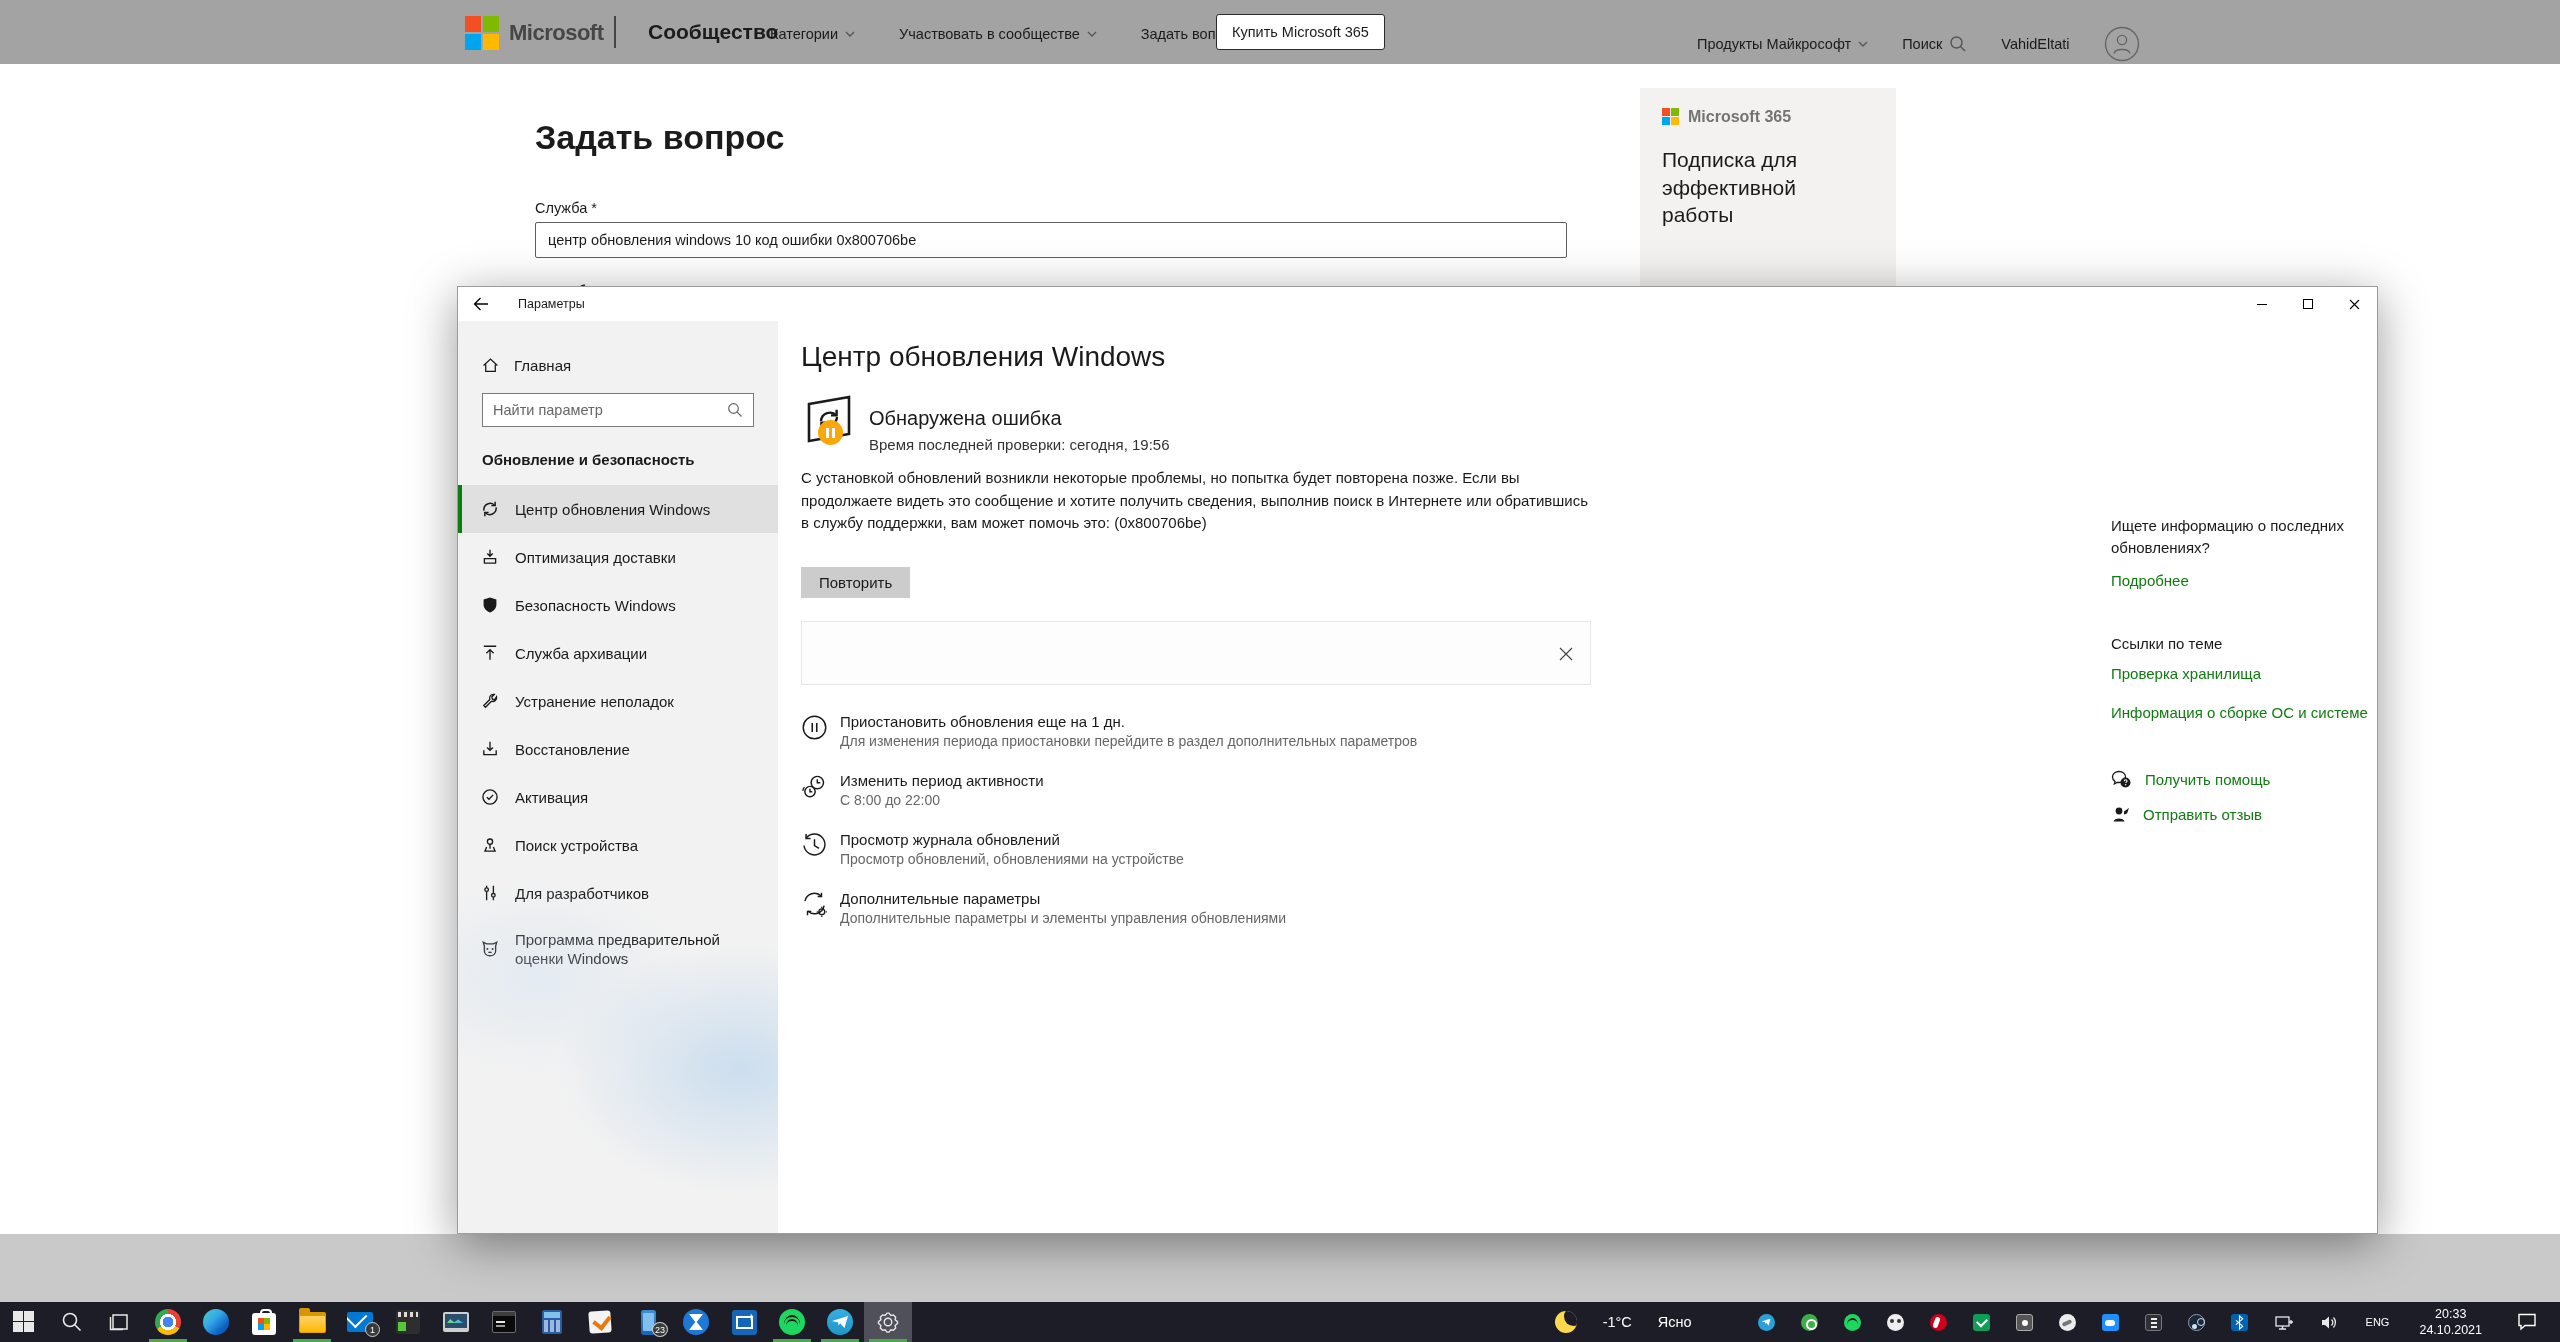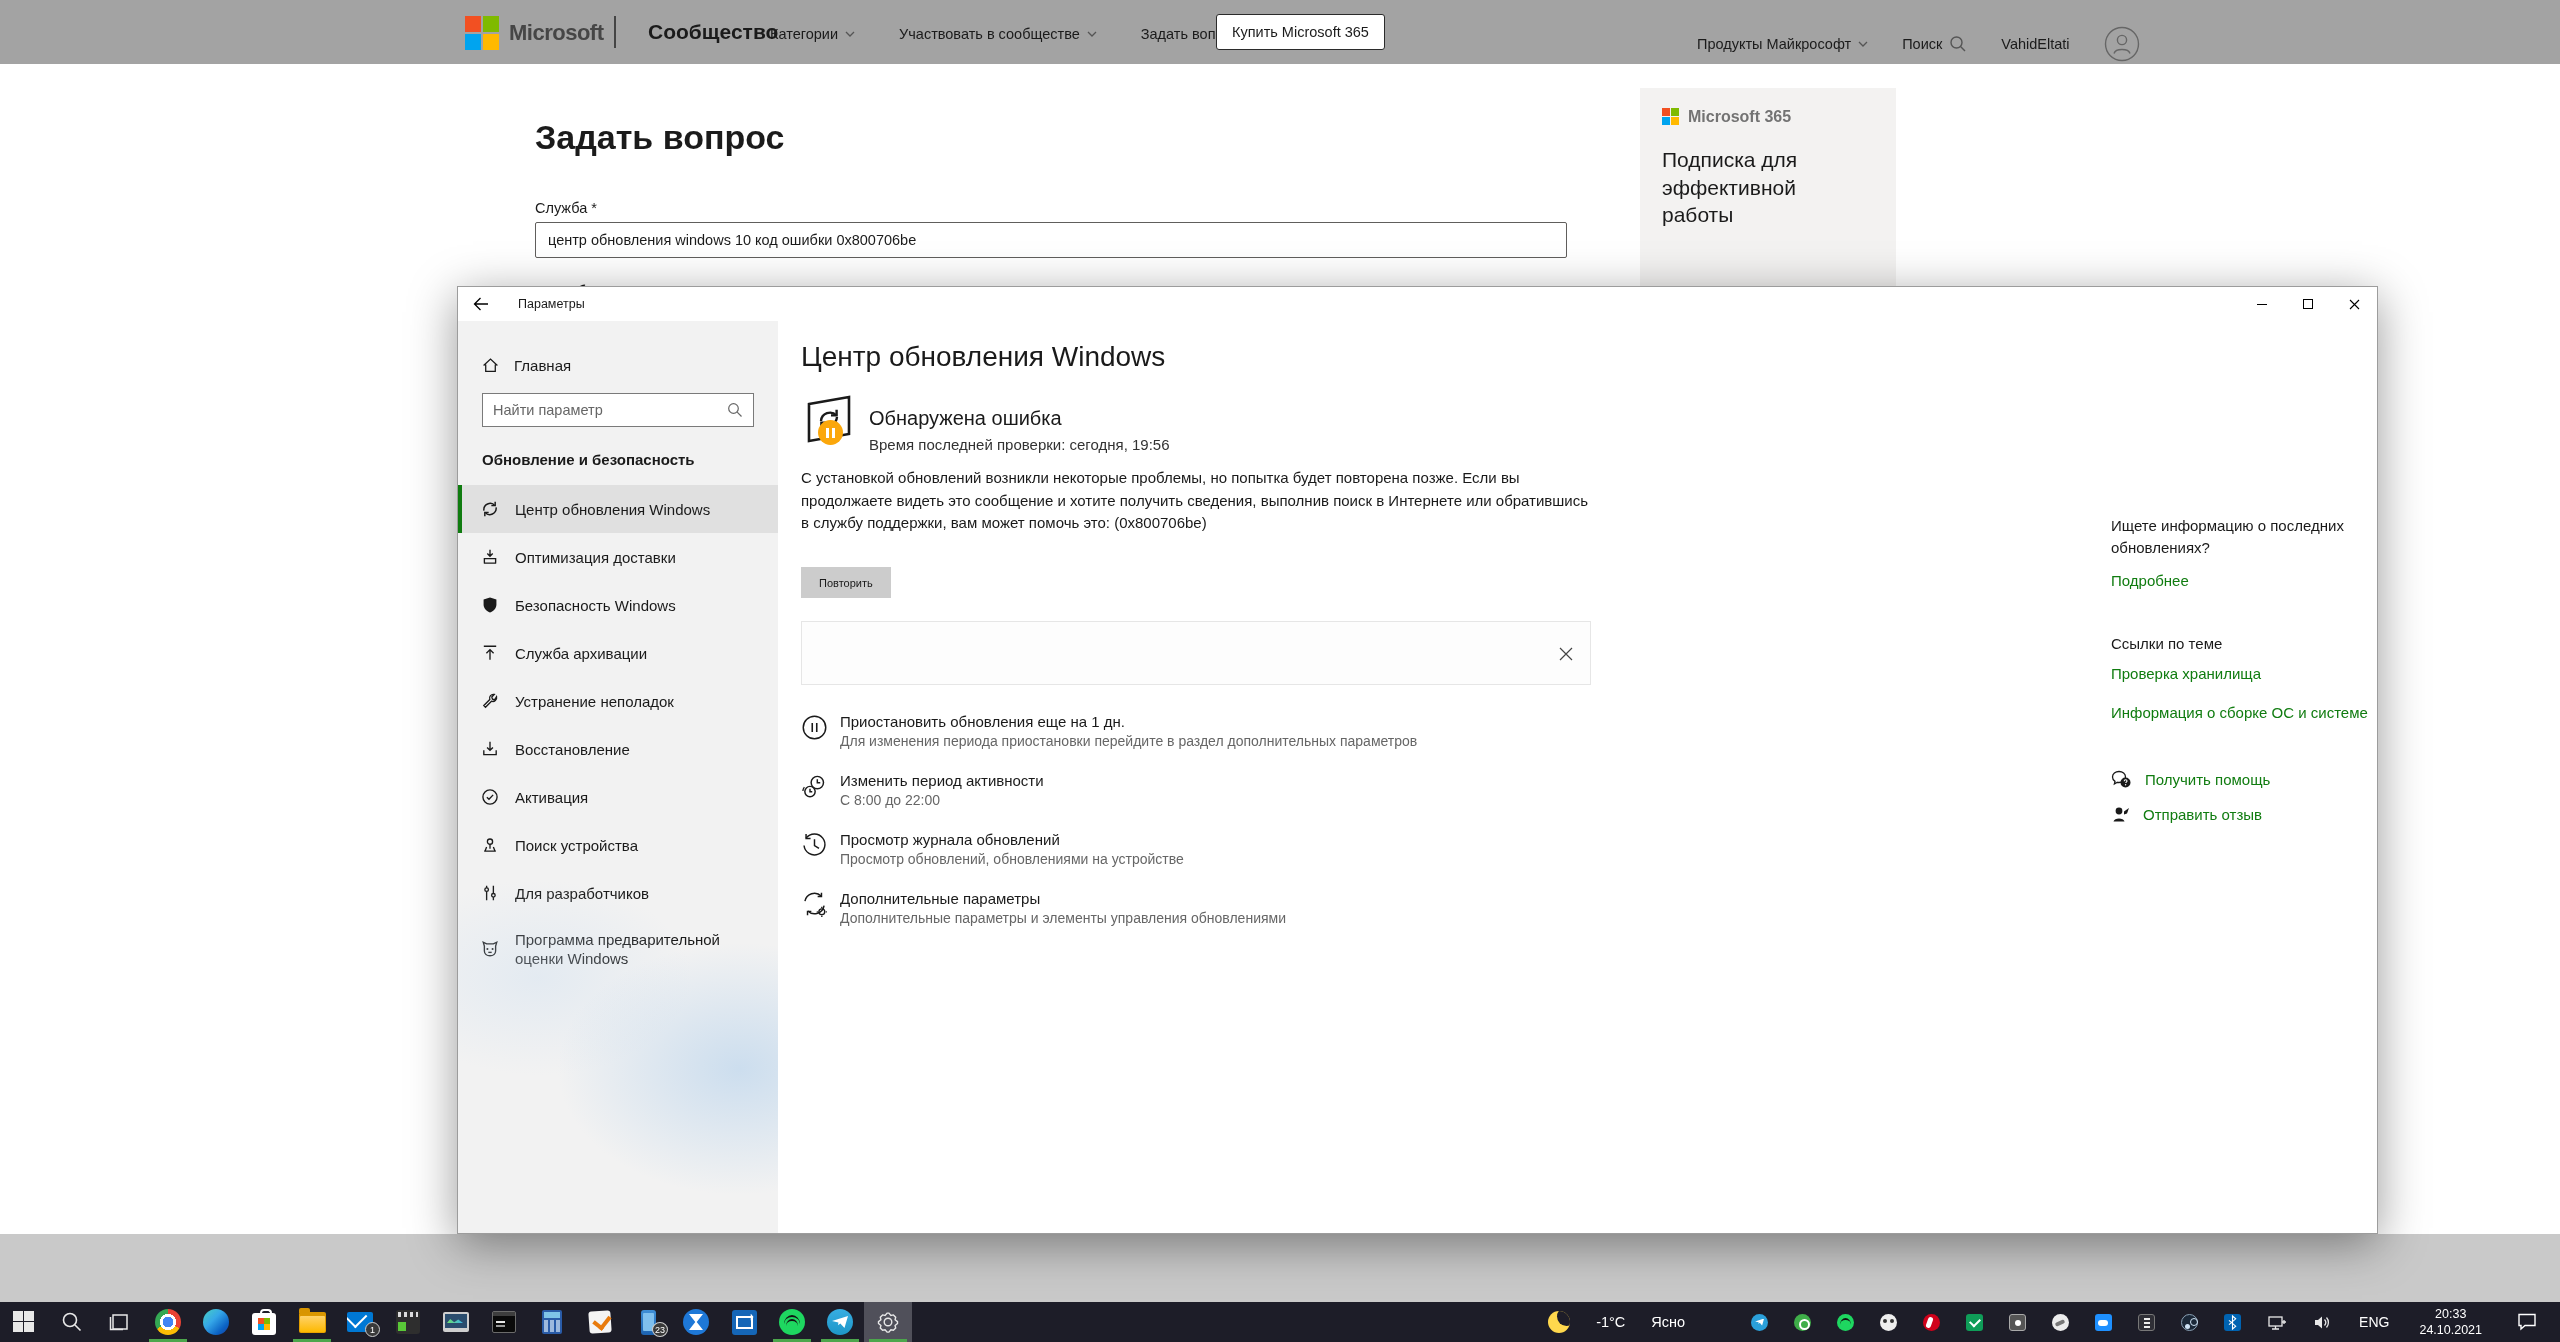--- a/index.html
+++ b/index.html
@@ -66,21 +66,21 @@
   .s-main { position:absolute; left:320px; top:34px; right:0; bottom:0; background:#fff; }
   .s-title { position:absolute; left:23px; top:20px; font-size:28px; font-weight:300; color:#1a1a1a; }
   .status-row { position:absolute; left:23px; top:70px; display:flex; gap:12px; }
   .status-icon { position:relative; width:56px; height:56px; }
   .status-badge { position:absolute; left:17px; top:29px; width:25px; height:25px; border-radius:50%; background:#fba70b; display:flex; align-items:center; justify-content:center; gap:3px; }
   .status-badge i { width:3px; height:10px; background:#fff; }
   .status-texts { padding-top:4px; }
   .status-title { font-size:20px; color:#1a1a1a;margin-top:12px; }
   .status-sub { font-size:15px; color:#333; margin-top:6px; }
   .err-par { position:absolute; left:23px; top:146px; width:790px; font-size:15px; line-height:1.5; color:#1a1a1a; }
-  .retry-btn { position:absolute; left:23px; top:246px; height:31px; padding:0 17px; background:#cccccc; border:1px solid #cccccc; font-size:11px; color:#1a1a1a; font-family:inherit; cursor:pointer; }
+  .retry-btn { position:absolute; left:23px; top:246px; height:31px; padding:0 17px; background:#cccccc; border:1px solid #cccccc; font-size:15px; color:#1a1a1a; font-family:inherit; cursor:pointer; }
   .notif-card { position:absolute; left:23px; top:300px; width:790px; height:64px; background:#fdfdfd; border:1px solid #e6e6e6; }
   .notif-x { position:absolute; right:14px; top:22px; width:20px; height:20px; display:flex; align-items:center; justify-content:center; cursor:pointer; }
   .opt-list { position:absolute; left:23px; top:392px; }
   .opt { display:flex; gap:12px; margin-bottom:23px; cursor:pointer; }
   .opt svg { flex:0 0 auto; margin-top:1px; }
   .opt-title { font-size:15px; color:#1a1a1a; }
   .opt-sub { font-size:14px; color:#666; margin-top:3px; }
 
   .s-right { position:absolute; left:1653px; top:228px; width:265px; }
   .sr-q { font-size:15px; line-height:1.45; color:#1a1a1a; }
@@ -569,21 +569,21 @@
           </svg>
       </div>
       <svg width="20" height="17" viewBox="0 0 20 17">
           <rect x="2" y="3" width="13" height="9" fill="none" stroke="#e8e8e8" stroke-width="1.3"></rect>
           <path d="M5 15h7M8.5 12v3M15 8h4M17 6v4" stroke="#e8e8e8" stroke-width="1.3"></path>
         </svg>
       <svg width="20" height="17" viewBox="0 0 20 17">
           <polygon points="2,6 5,6 9,2.5 9,14.5 5,11 2,11" fill="#e8e8e8"></polygon>
           <path d="M11.5 5.5a4.5 4.5 0 0 1 0 6M13.5 3.5a7.5 7.5 0 0 1 0 10" fill="none" stroke="#e8e8e8" stroke-width="1.3"></path>
         </svg>
-      <span class="tray-txt" style="font-size:14px;">ENG</span>
+      <span class="tray-txt" style="font-size:11px;">ENG</span>
       <div class="clock">
         <div>20:33</div>
         <div>24.10.2021</div>
       </div>
       <svg width="22" height="20" viewBox="0 0 22 20" style="margin-left:8px;">
           <path d="M3 2.5h16v11H9l-4 3.5v-3.5H3Z" fill="none" stroke="#fff" stroke-width="1.4"></path>
         </svg>
     </div>
   </div>
 

